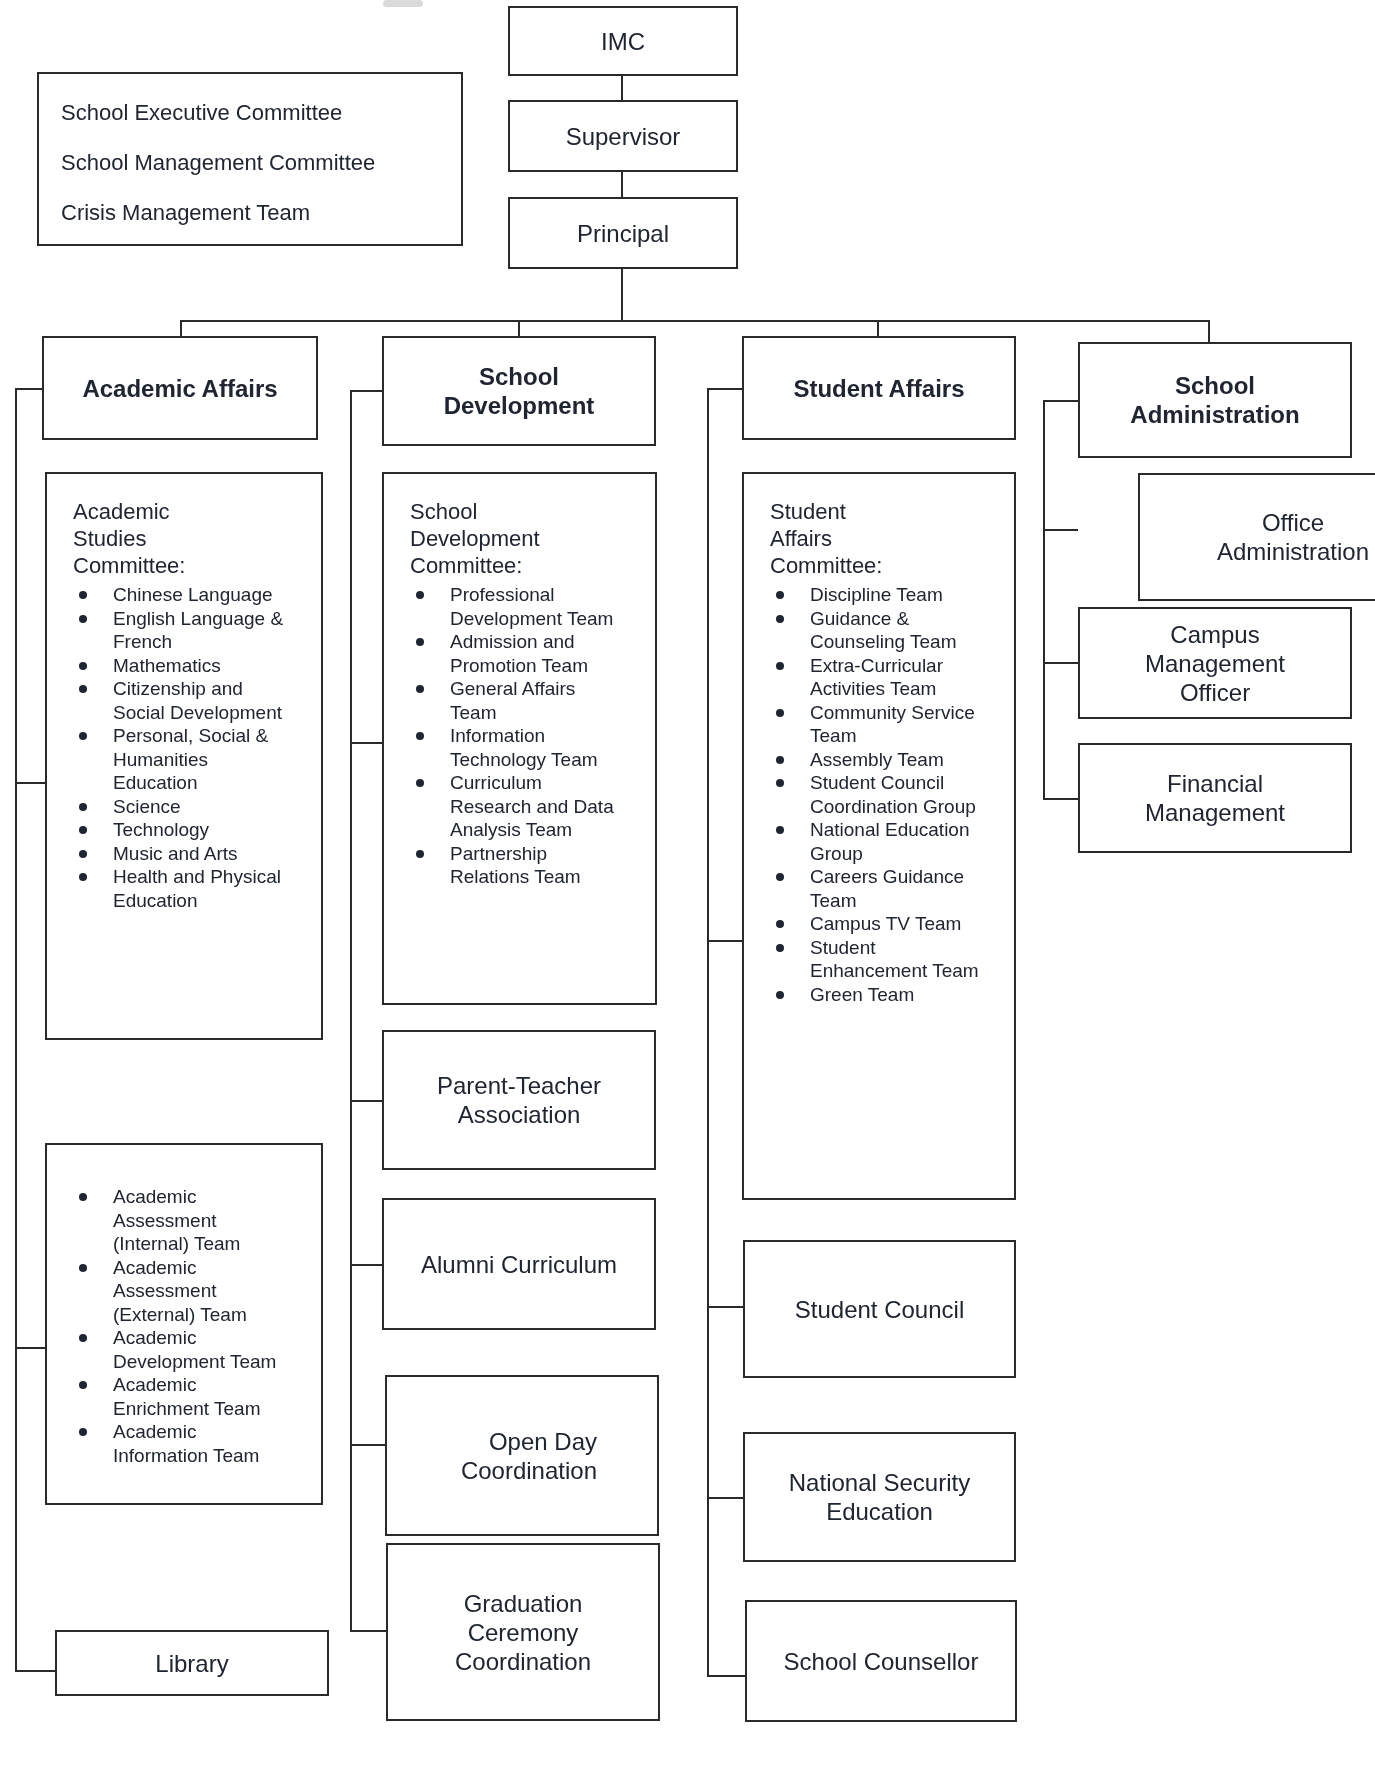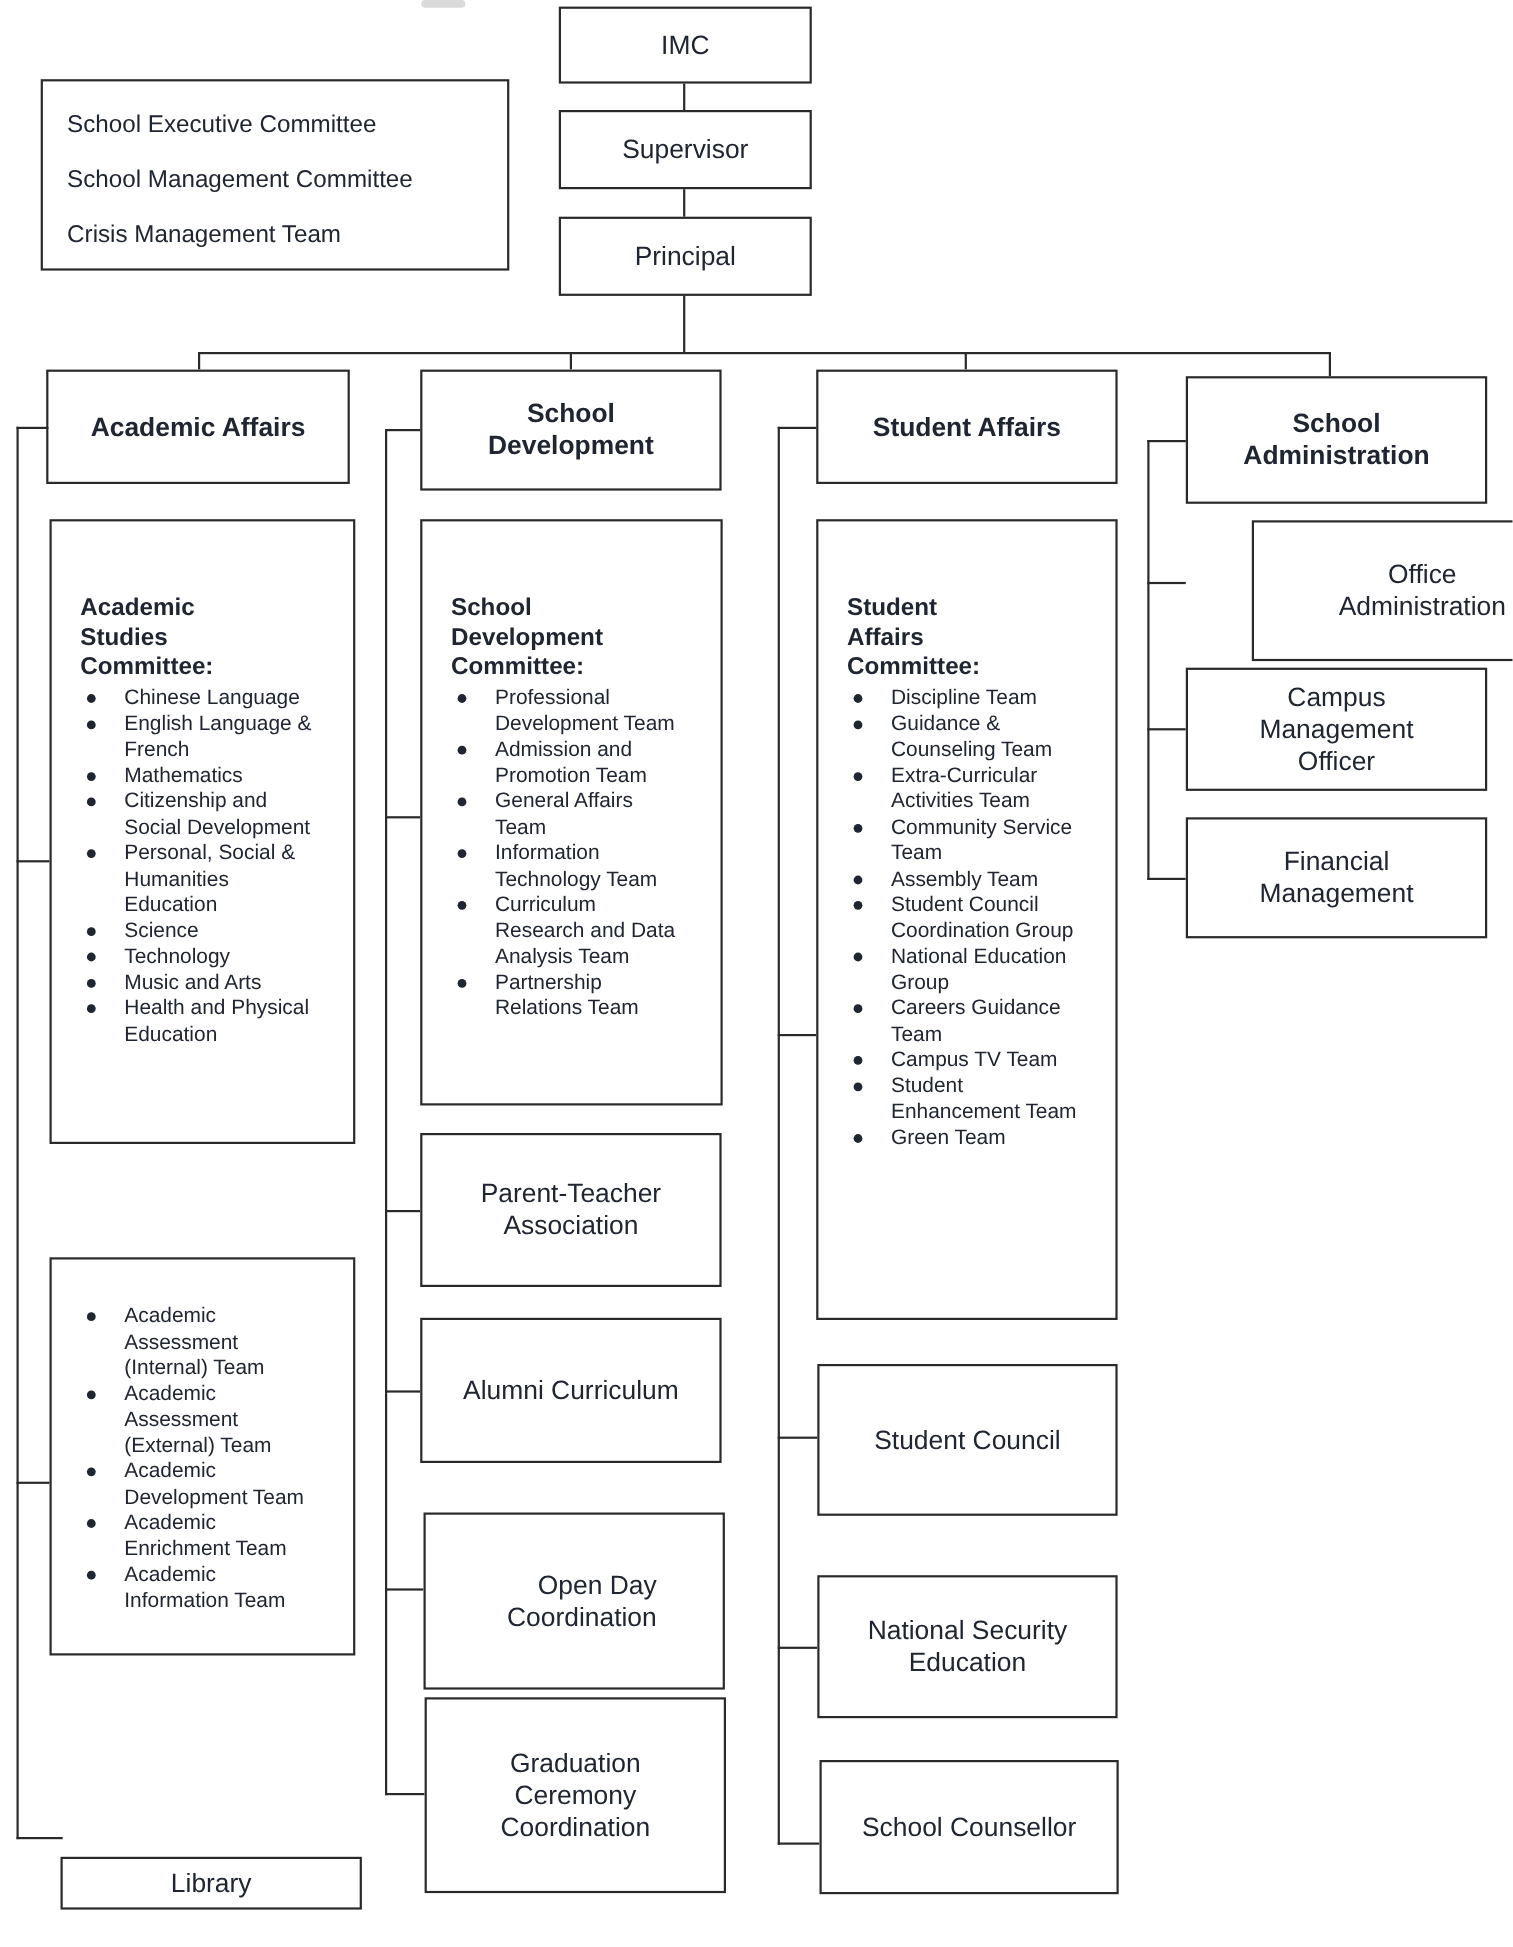--- a/index.html
+++ b/index.html
@@ -8,21 +8,21 @@
   .bx{position:absolute;box-sizing:border-box;border:2px solid var(--line,#2a2a2a);background:#fff;}
   .cc{display:flex;align-items:center;justify-content:center;text-align:center;}
   .hd{font-weight:bold;font-size:24px;line-height:29px;}
   .pl{font-size:24px;line-height:29px;}
   .w150{max-width:150px;} .w160{max-width:160px;} .w170{max-width:170px;}
   .w180{max-width:180px;} .w190{max-width:190px;}
   .note{padding:14px 8px 0 22px;font-size:22px;}
   .nl{line-height:50px;white-space:nowrap;}
   .list{padding:24px 6px 0 26px;font-size:19px;}
   .list2{padding:40px 24px 0 26px;font-size:19px;}
-  .ct{font-size:22px;font-weight:bold;line-height:27px;margin-bottom:4px;max-width:135px;margin-top:40px;}
+  .ct{font-size:22px;font-weight:normal;line-height:27px;margin-bottom:4px;max-width:135px;}
   .li{display:flex;align-items:flex-start;}
   .dot{flex:0 0 8px;width:8px;height:8px;border-radius:50%;background:var(--text,#202532);
        margin:8px 26px 0 6px;}
   .lt{max-width:172px;line-height:23.5px;}
   .v{position:absolute;width:2px;background:var(--line,#2a2a2a);}
   .h{position:absolute;height:2px;background:var(--line,#2a2a2a);}
   .smudge{position:absolute;background:#bcbcbc;opacity:.55;border-radius:4px;}
 </style>
 </head>
 <body style="background: rgb(255, 255, 255);">
@@ -131,21 +131,21 @@
     <div class="li">
         <span class="dot"></span>
         <span class="lt">Academic Enrichment Team</span>
       </div>
     <div class="li">
         <span class="dot"></span>
         <span class="lt">Academic Information Team</span>
       </div>
   </div>
 
-  <div class="bx cc pl" style="left:55px;top:1688px;width:274px;height:48px;">
+  <div class="bx cc pl" style="left:55px;top:1630px;width:274px;height:66px;">
     <span>Library</span>
   </div>
 
   <div class="h" style="left:350px;top:390px;width:32px;"></div>
   <div class="v" style="left:350px;top:390px;height:1242px;"></div>
   <div class="h" style="left:350px;top:742px;width:32px;"></div>
   <div class="h" style="left:350px;top:1100px;width:32px;"></div>
   <div class="h" style="left:350px;top:1264px;width:32px;"></div>
   <div class="h" style="left:350px;top:1444px;width:35px;"></div>
   <div class="h" style="left:350px;top:1630px;width:36px;"></div>

